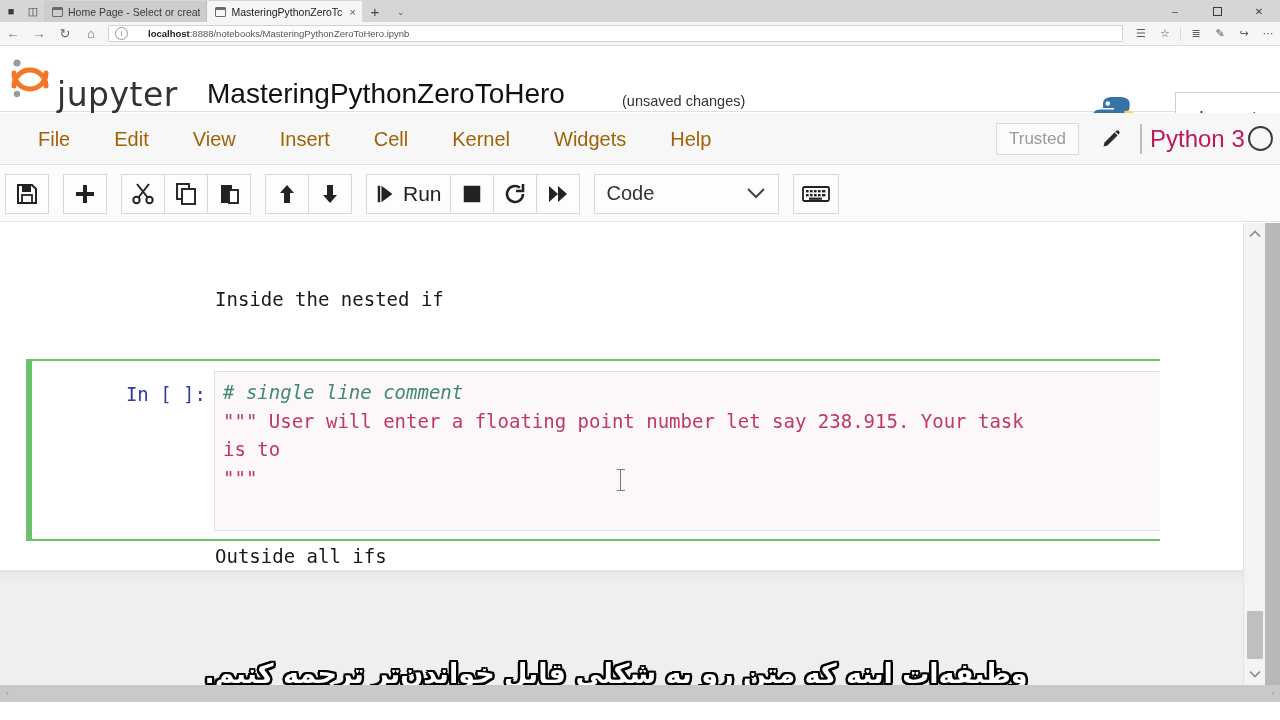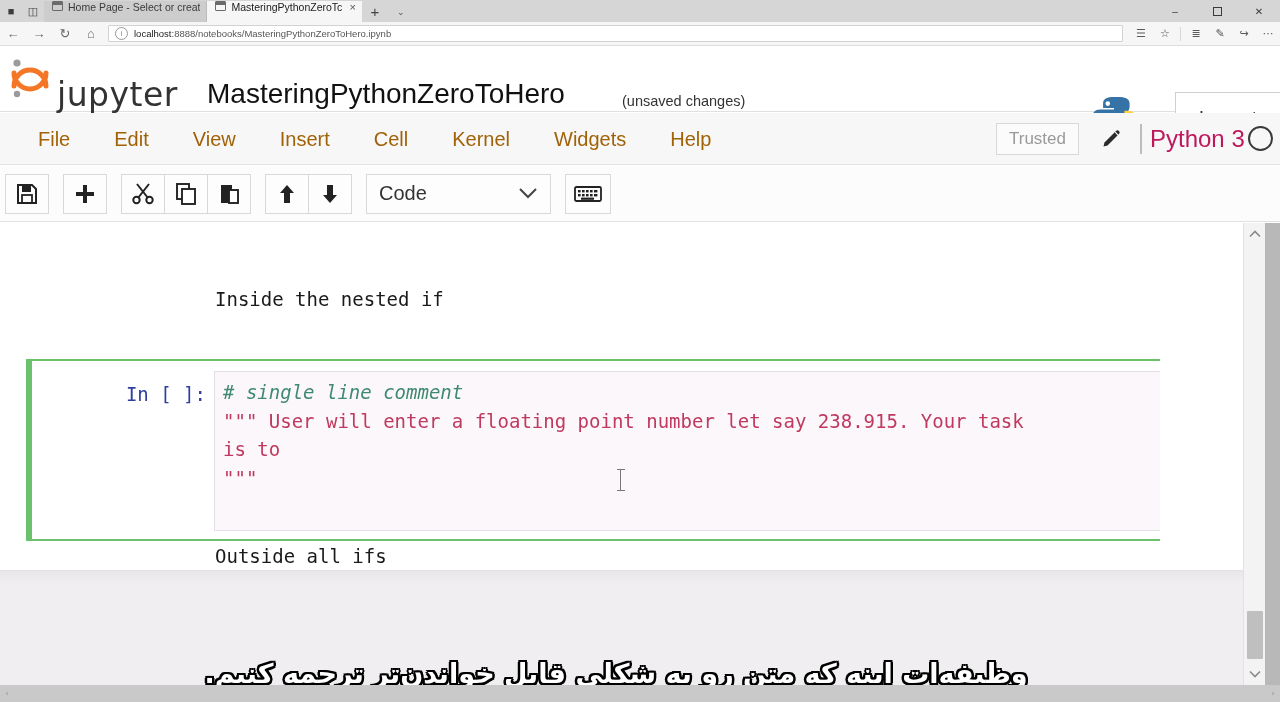--- a/index.html
+++ b/index.html
@@ -15,21 +15,21 @@
   .browser-tabstrip {
     position: absolute; left: 0; top: 0; width: 1280px; height: 22px;
     background: #d6d6d6;
     display: flex; align-items: flex-end;
   }
   .tabstrip-icon {
     width: 22px; height: 22px; display: flex; align-items: center; justify-content: center;
     color: #3c3c3c; font-size: 11px; flex: none;
   }
   .tab {
-    height: 21px; display: flex; gap: 5px;
+    height: 21px; display: flex; align-items: center; gap: 5px;
     padding: 0 6px 0 8px; font-size: 10.5px; color: #333;
     max-width: 170px; overflow: hidden; white-space: nowrap; flex: none;
   }
   .tab.inactive { background: #cdcdcd; color: #3a3a3a; border-right: 1px solid #bcbcbc; }
   .tab.active { background: #f6f6f6; color: #1a1a1a; }
   .tab-favicon {
     width: 11px; height: 10px; border: 1.3px solid #6b6b6b; border-radius: 1px;
     flex: none; position: relative; box-sizing: border-box;
   }
   .tab-favicon::before {
@@ -55,21 +55,21 @@
   .omnibox {
     flex: 1 1 auto; height: 17px; margin: 0 6px 0 4px;
     background: #ffffff; border: 1px solid #d2d2d2; border-radius: 1px;
     display: flex; align-items: center; padding: 0 6px; box-sizing: border-box;
     font-size: 9.5px; color: #555;
   }
   .omnibox-info { width: 11px; height: 11px; border: 1px solid #999; border-radius: 50%;
                   font-size: 7px; display:flex; align-items:center; justify-content:center;
                   color: #777; margin-right: 6px; flex: none; }
   .omnibox-url { white-space: nowrap; overflow: hidden; }
-  .omnibox-url b { color: #222; font-weight: 400; }
+  .omnibox-url b { color: #222; font-weight: 700; margin-left: 14px; }
   .nav-right { display: flex; align-items: center; flex: none; }
   .nav-icon { width: 24px; height: 22px; display:flex; align-items:center; justify-content:center;
               color: #5a5a5a; font-size: 11px; flex: none; }
   .nav-sep { width: 1px; height: 14px; background: #d8d8d8; margin: 0 3px; flex: none; }
 
   
   .jp-header {
     position: absolute; left: 0; top: 46px; width: 1280px; height: 66px;
     background: #ffffff; border-bottom: 1px solid #e0e0e0; box-sizing: border-box;
   }
@@ -405,20 +405,46 @@
           <path d="M12 3l7 8h-4v10h-6V11H5z" fill="#222"></path>
         </svg>
       </div>
       <div class="tb-btn">
         <svg width="24" height="24" viewBox="0 0 24 24">
           <path d="M12 21l7-8h-4V3h-6v10H5z" fill="#222"></path>
         </svg>
       </div>
     </div>
 
+    <div class="tb-group">
+      <div class="tb-btn">
+        <svg width="22" height="22" viewBox="0 0 24 24">
+          <rect x="3" y="3" width="2.6" height="18" fill="#222"></rect>
+          <path d="M7 3l12 9-12 9z" fill="#222"></path>
+        </svg>
+        <span class="tb-run-label">Run</span>
+      </div>
+      <div class="tb-btn">
+        <svg width="22" height="22" viewBox="0 0 24 24">
+            <rect x="3" y="3" width="18" height="18" fill="#222"></rect>
+          </svg>
+      </div>
+      <div class="tb-btn">
+        <svg width="24" height="24" viewBox="0 0 24 24">
+          <path d="M20 12a8 8 0 1 1-3.2-6.4" fill="none" stroke="#222" stroke-width="2.6"></path>
+          <path d="M20 2v7h-7" fill="none" stroke="#222" stroke-width="2.6"></path>
+        </svg>
+      </div>
+      <div class="tb-btn">
+        <svg width="24" height="24" viewBox="0 0 24 24">
+          <path d="M3 4l9 8-9 8z" fill="#222"></path>
+          <path d="M12 4l9 8-9 8z" fill="#222"></path>
+        </svg>
+      </div>
+    </div>
 
     <div class="tb-group">
       <div class="tb-select">
         <span>Code</span>
         <span class="chev">
           <svg width="20" height="12" viewBox="0 0 20 12">
               <path d="M2 2l8 8 8-8" fill="none" stroke="#444" stroke-width="2"></path>
             </svg>
         </span>
       </div>

